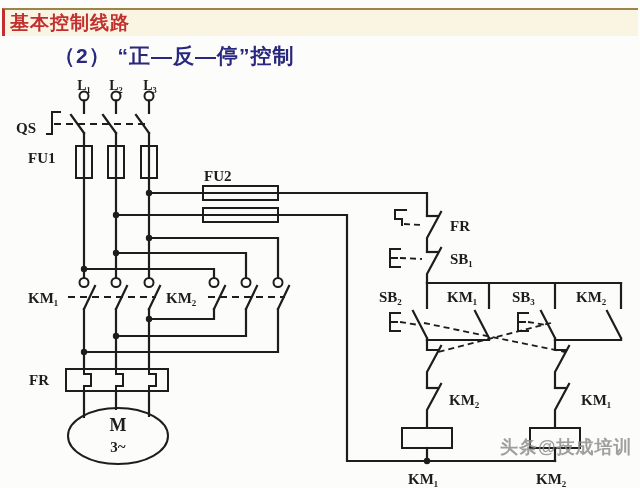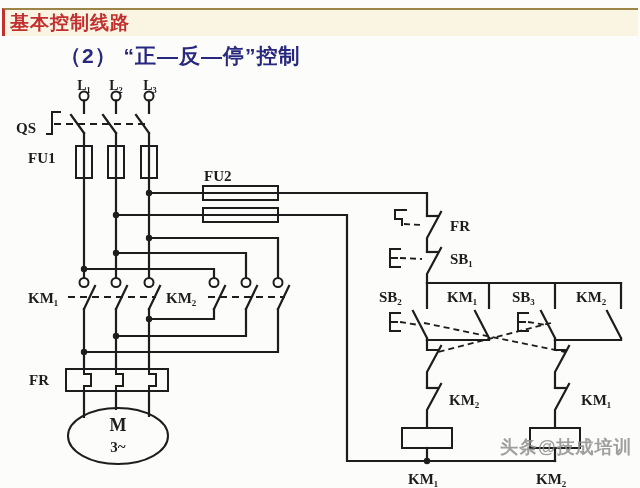--- a/index.html
+++ b/index.html
@@ -12,21 +12,21 @@
     background:var(--headerBg);border-top:2px solid var(--rule);
     border-left:3px solid var(--titleRed);box-sizing:border-box;
     display:flex;align-items:flex-end;
   }
   .title{
     font-weight:bold;font-size:19px;color:var(--titleRed);
     margin-left:5px;letter-spacing:1px;
   }
   .subtitle{
     position:absolute;left:54px;top:42px;font-weight:bold;font-size:21px;
-    color:var(--subtitleBlue);letter-spacing:1px;white-space:nowrap;margin-left:6px;
+    color:var(--subtitleBlue);letter-spacing:1px;white-space:nowrap;
   }
   svg.circuit{position:absolute;left:0;top:0}
   .w{stroke:var(--ink);stroke-width:2.2;fill:none;stroke-linecap:square}
   .sym{stroke:var(--ink);stroke-width:2;fill:none}
   .dash{stroke:var(--ink);stroke-width:1.8;fill:none;stroke-dasharray:7 5}
   .dash2{stroke:var(--ink);stroke-width:1.8;fill:none;stroke-dasharray:6 4}
   .dot{fill:var(--ink);stroke:none}
   .term{fill:#ffffff;stroke:var(--ink);stroke-width:2}
   text{
     font-family:"Liberation Serif","DejaVu Serif",serif;

